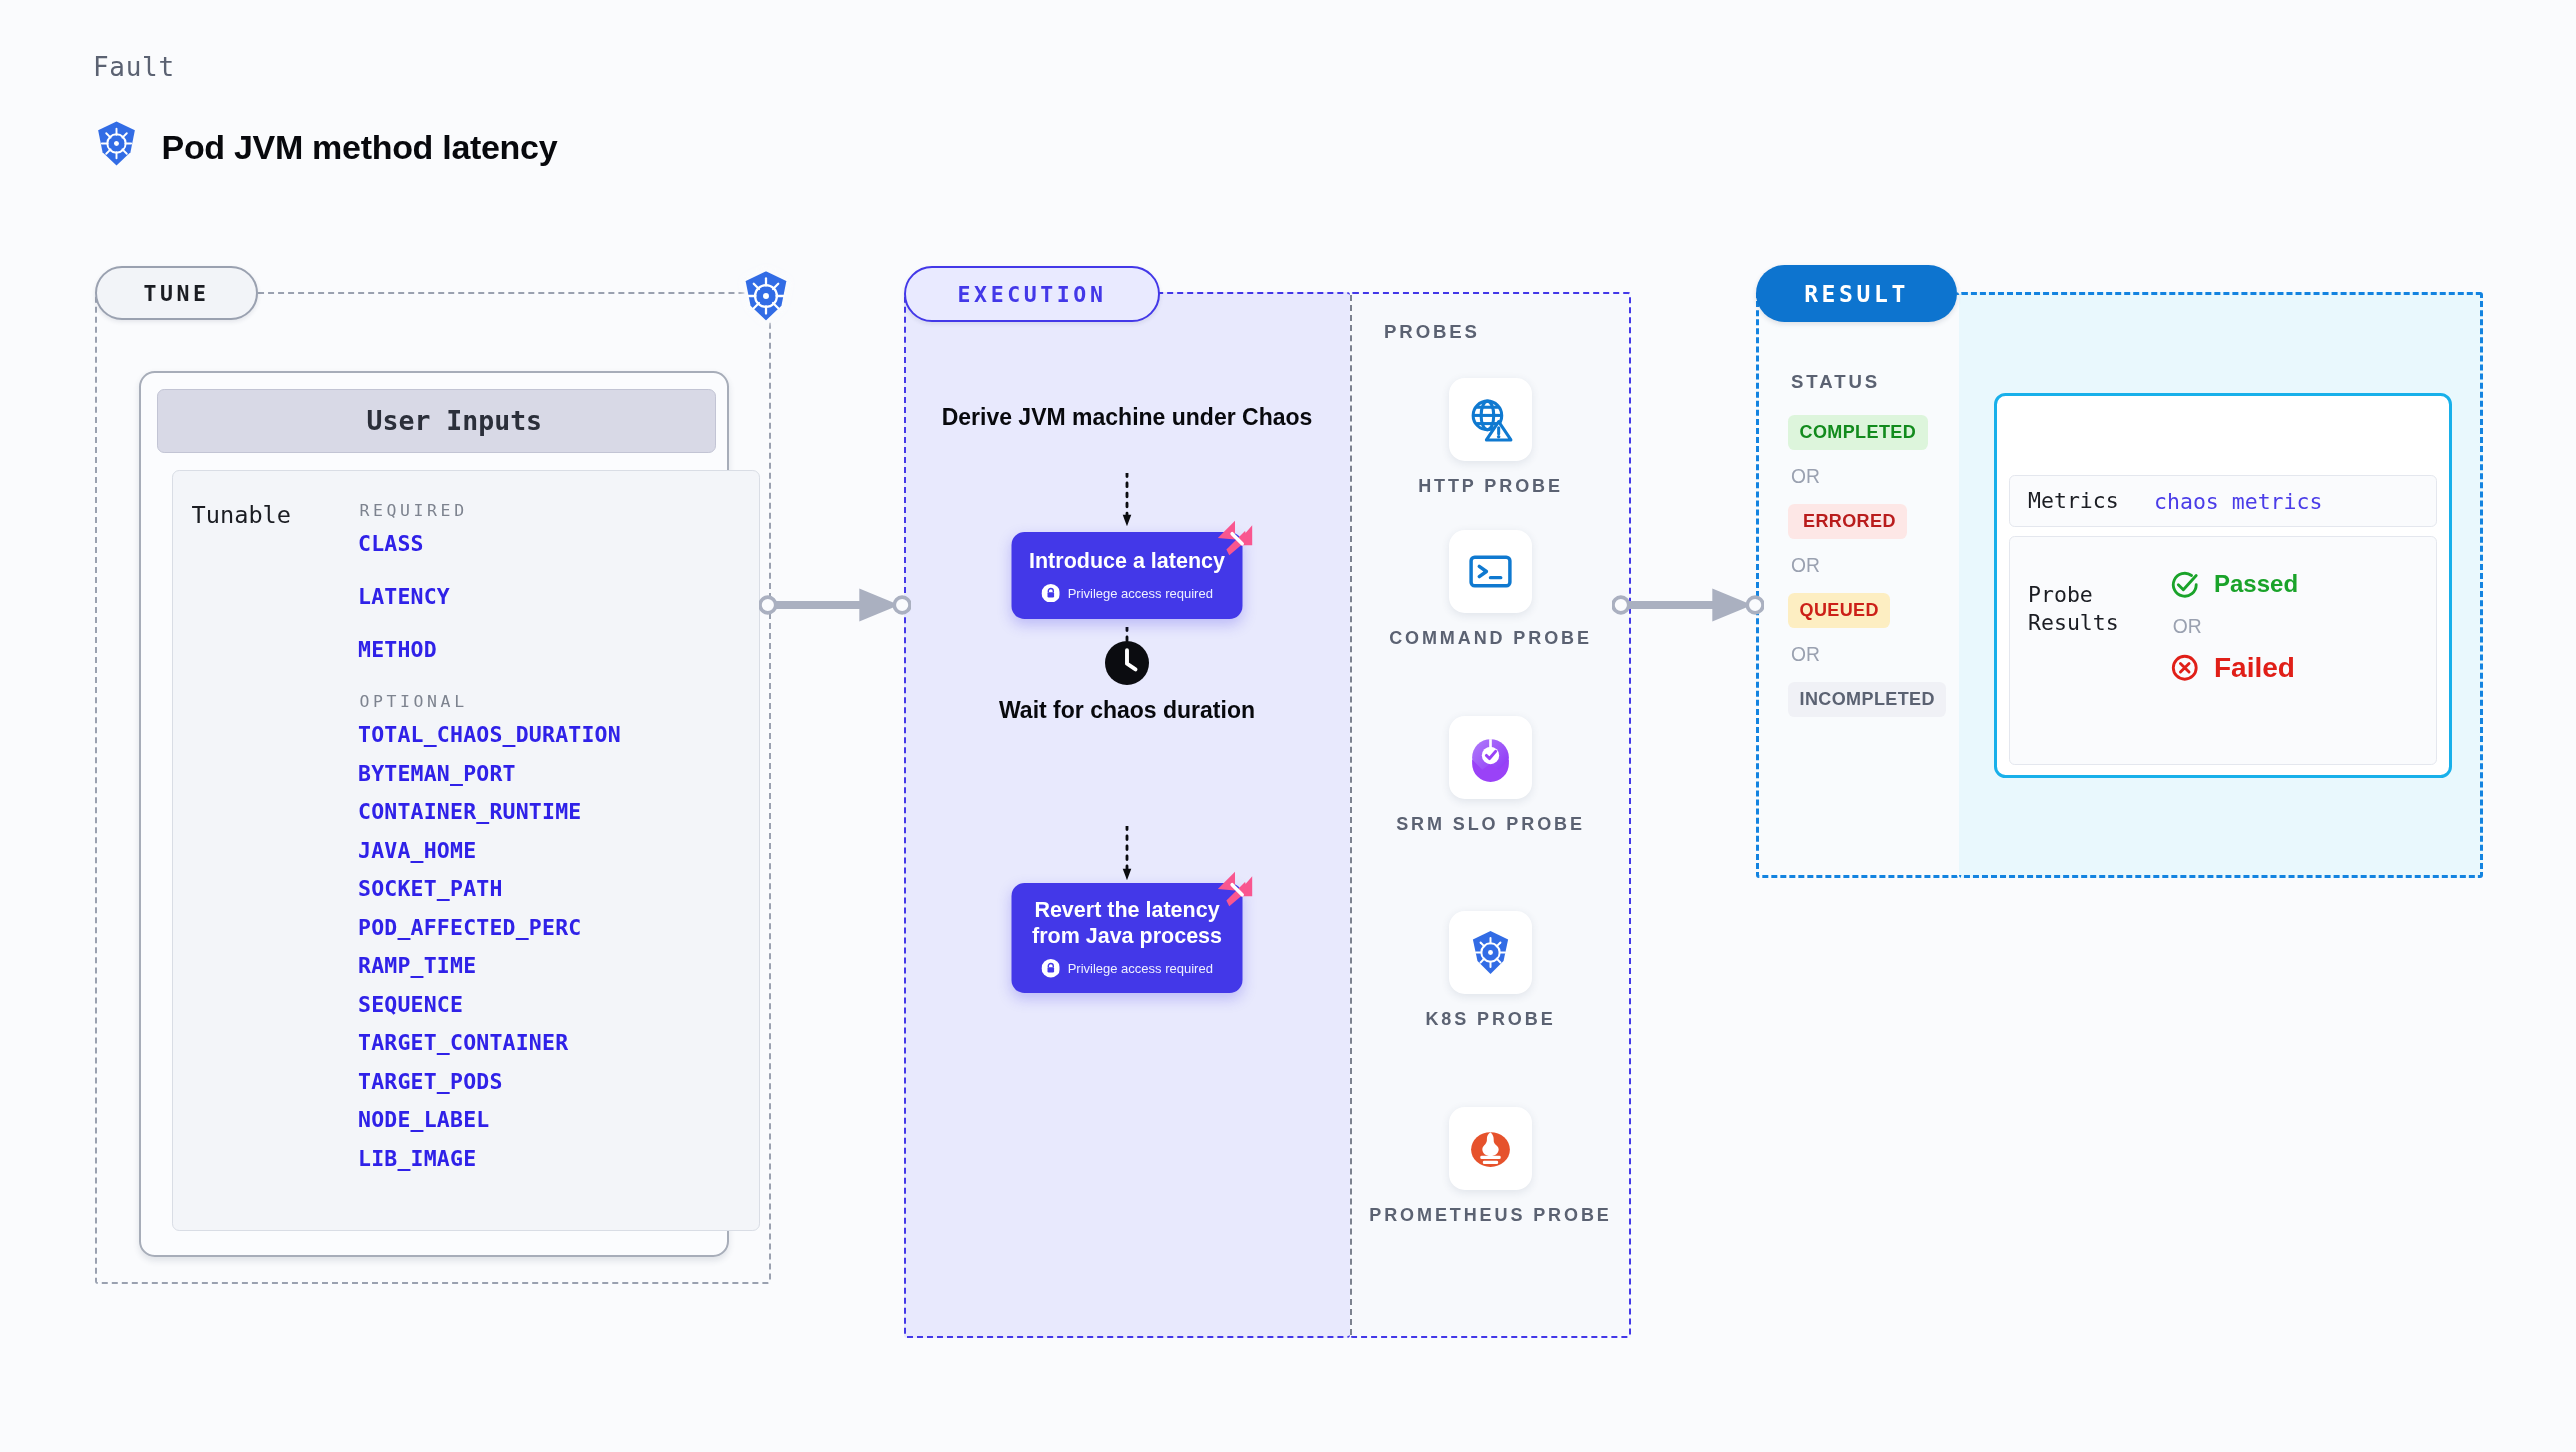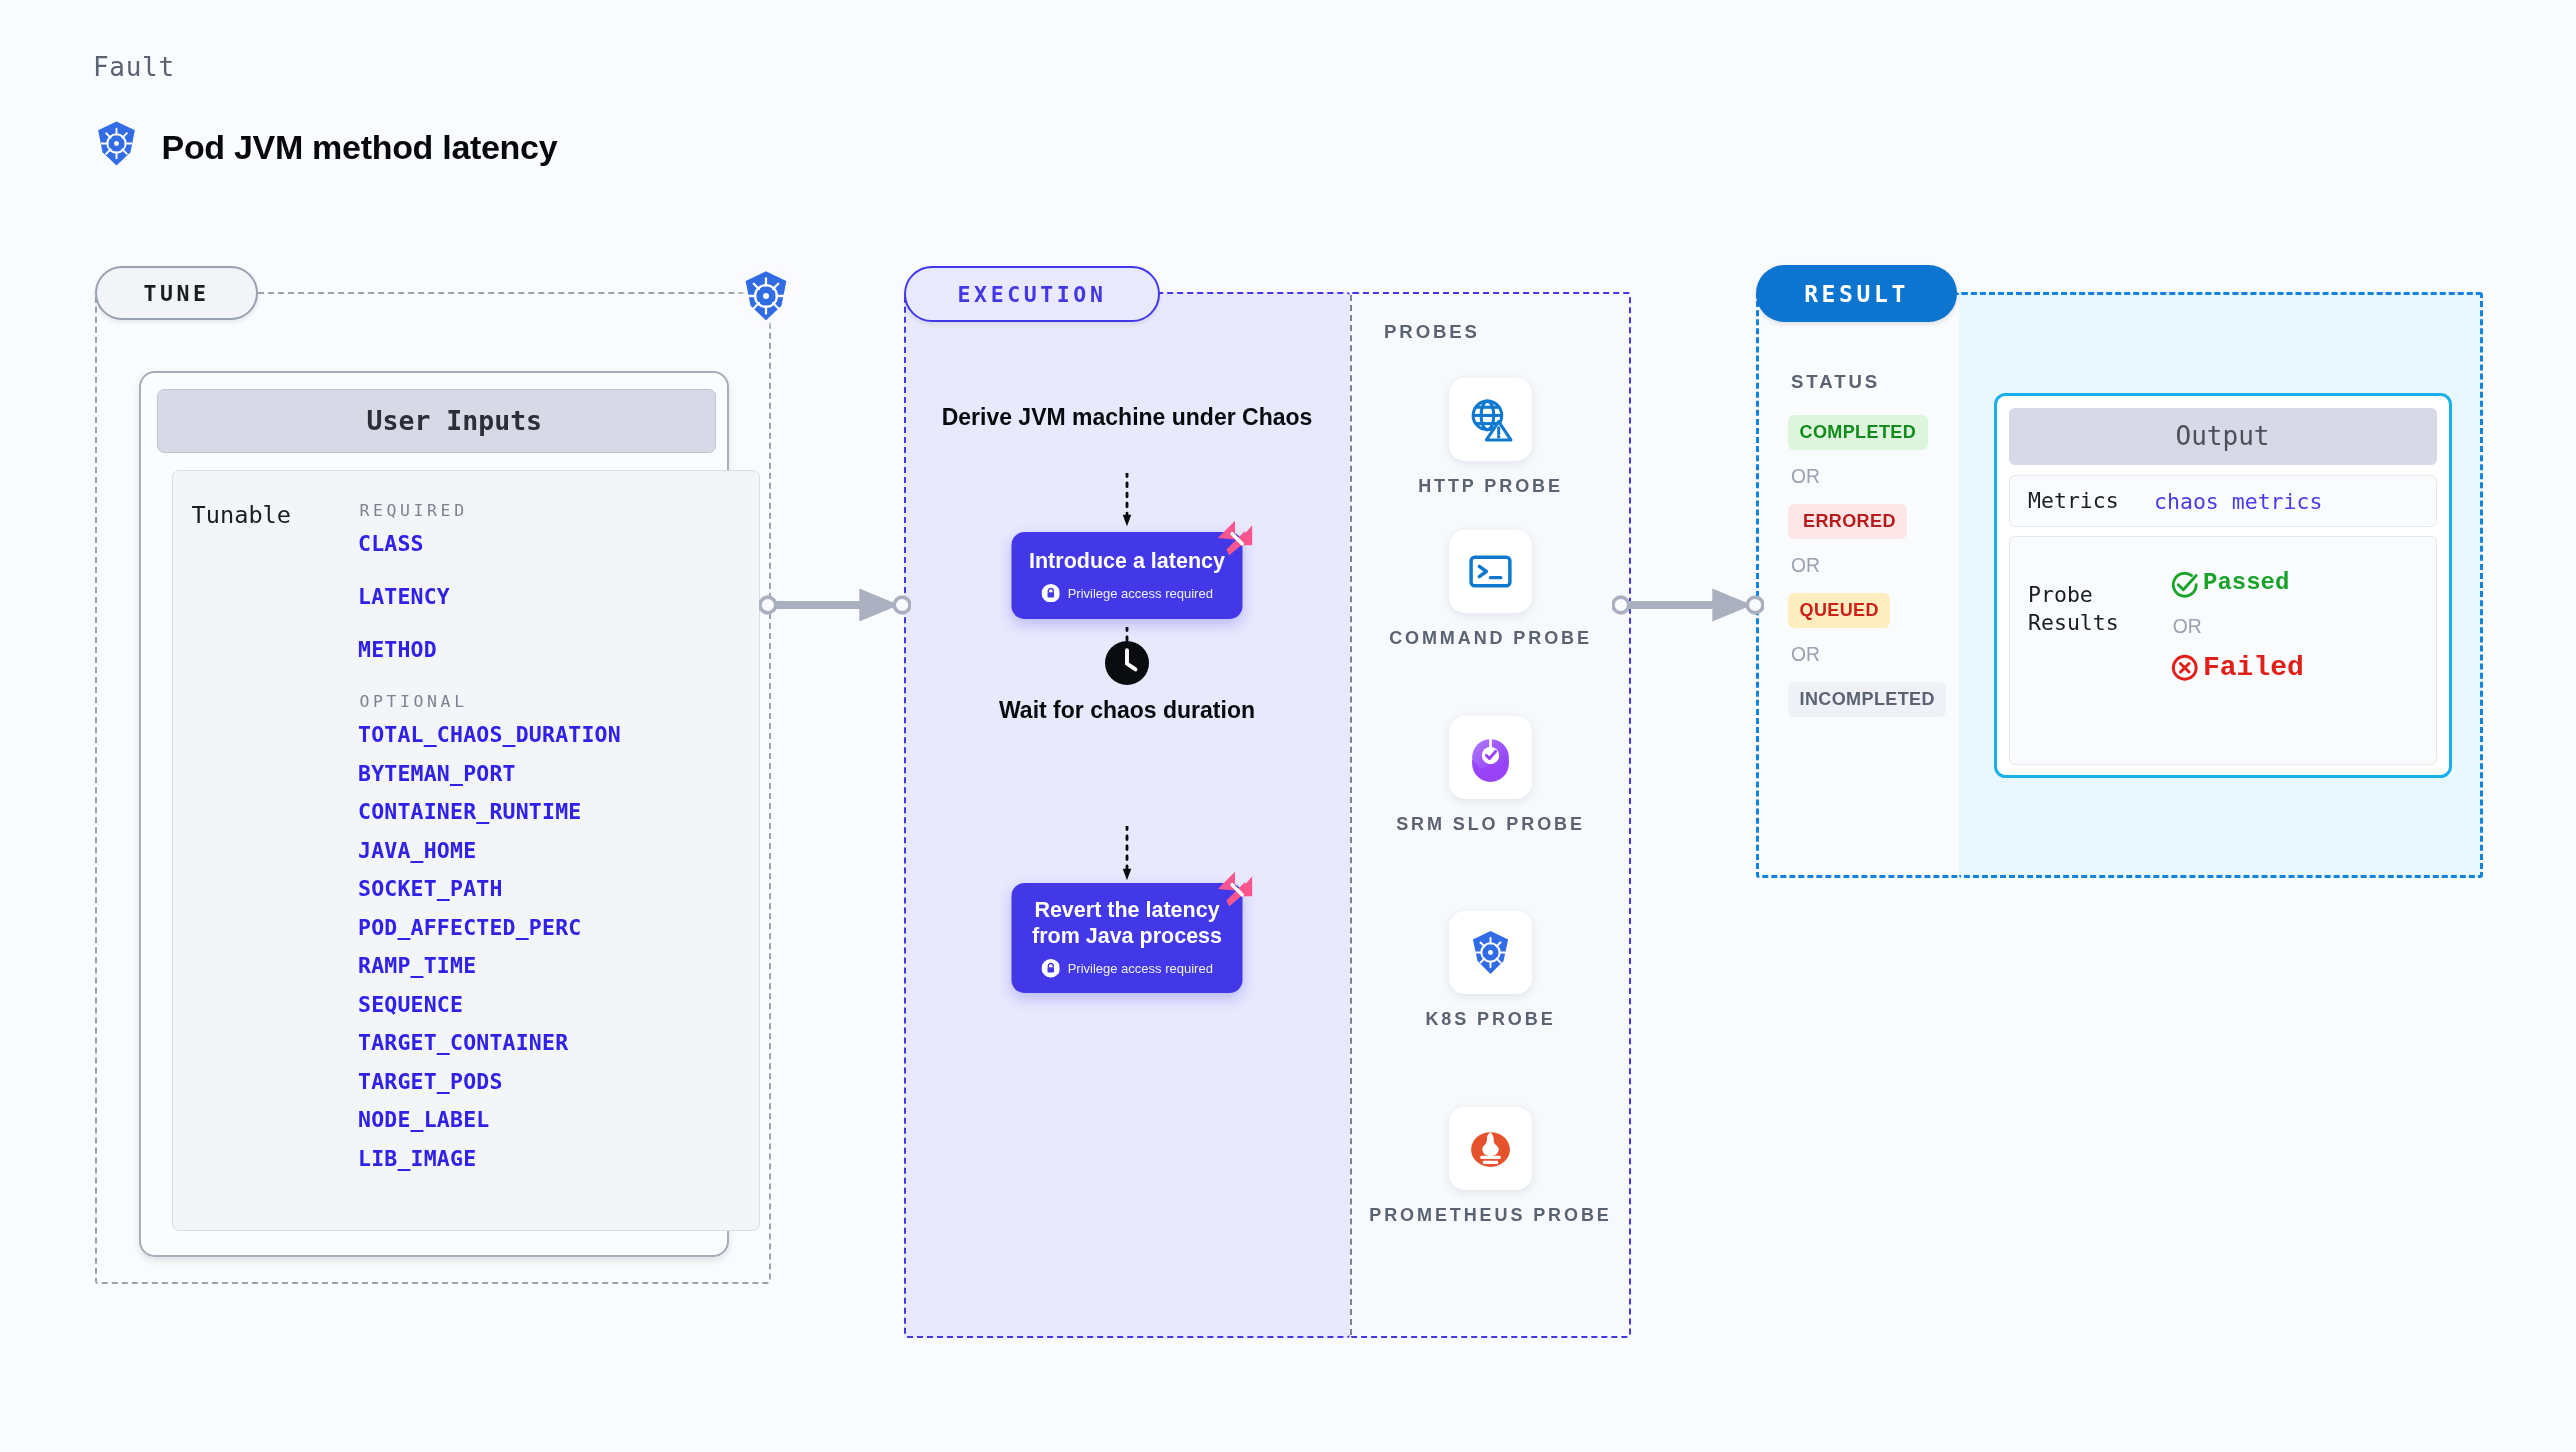--- a/index.html
+++ b/index.html
@@ -209,21 +209,21 @@
   .out-key {
     font-family: "DejaVu Sans Mono", monospace; font-size: 21.5px; color: #1b1d23;
     line-height: 1.28;
   }
   .out-metrics .out-key { margin-left: 18.6px; width: 126px; }
   .metrics-value {
     font-family: "DejaVu Sans Mono", monospace; font-size: 21.5px; color: #4a3ce8;
   }
   .out-probes .out-key { position: absolute; left: 18.6px; top: 44px; width: 126px; }
   .pr-values { position: absolute; left: 159px; top: 31.5px; }
-  .pr-row { display: flex; align-items: flex-start; gap: 3px; font-family: Liberation Mono, monospace; }
+  .pr-row { display: flex; align-items: center; gap: 14px; }
   .pr-row svg { width: 31.5px; height: 31.5px; display: block; }
   .pr-passed { font-size: 24px; font-weight: 700; color: #1aa32a; }
   .pr-failed { font-size: 28px; font-weight: 700; color: #e01f18; }
   .pr-or { font-size: 19.3px; color: #9aa1b0; margin: 15.8px 0 14.3px 4.3px; }
 </style>
 </head>
 <body>
 
 <div class="page">
 
@@ -502,21 +502,20 @@
     <div><span class="status-badge sb-completed">COMPLETED</span></div>
     <div class="or-text">OR</div>
     <div><span class="status-badge sb-errored">ERRORED</span></div>
     <div class="or-text">OR</div>
     <div><span class="status-badge sb-queued">QUEUED</span></div>
     <div class="or-text">OR</div>
     <div><span class="status-badge sb-incompleted">INCOMPLETED</span></div>
   </div>
 
   <div class="card-output">
-    <div class="out-header">Output</div>
 
     <div class="out-metrics">
       <span class="out-key">Metrics</span>
       <span class="metrics-value">chaos metrics</span>
     </div>
 
     <div class="out-probes">
       <span class="out-key">Probe Results</span>
       <div class="pr-values">
         <div class="pr-row">

